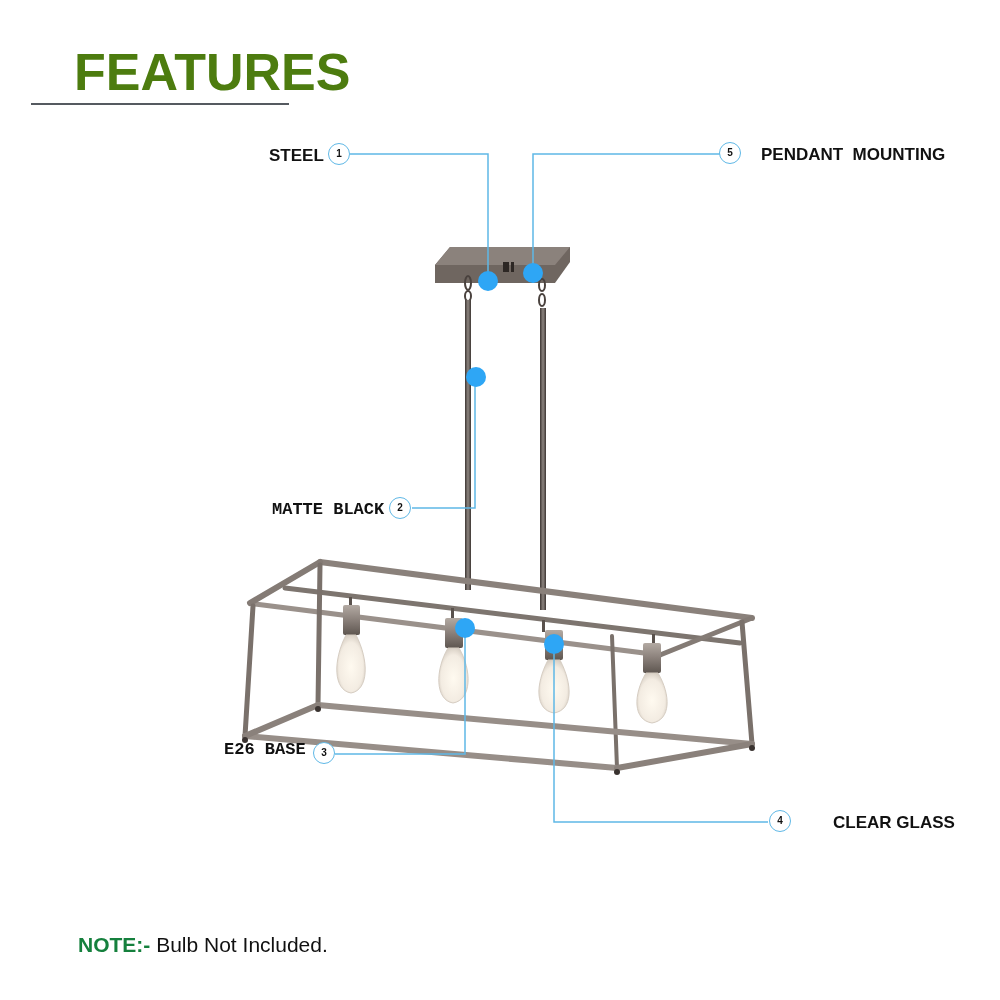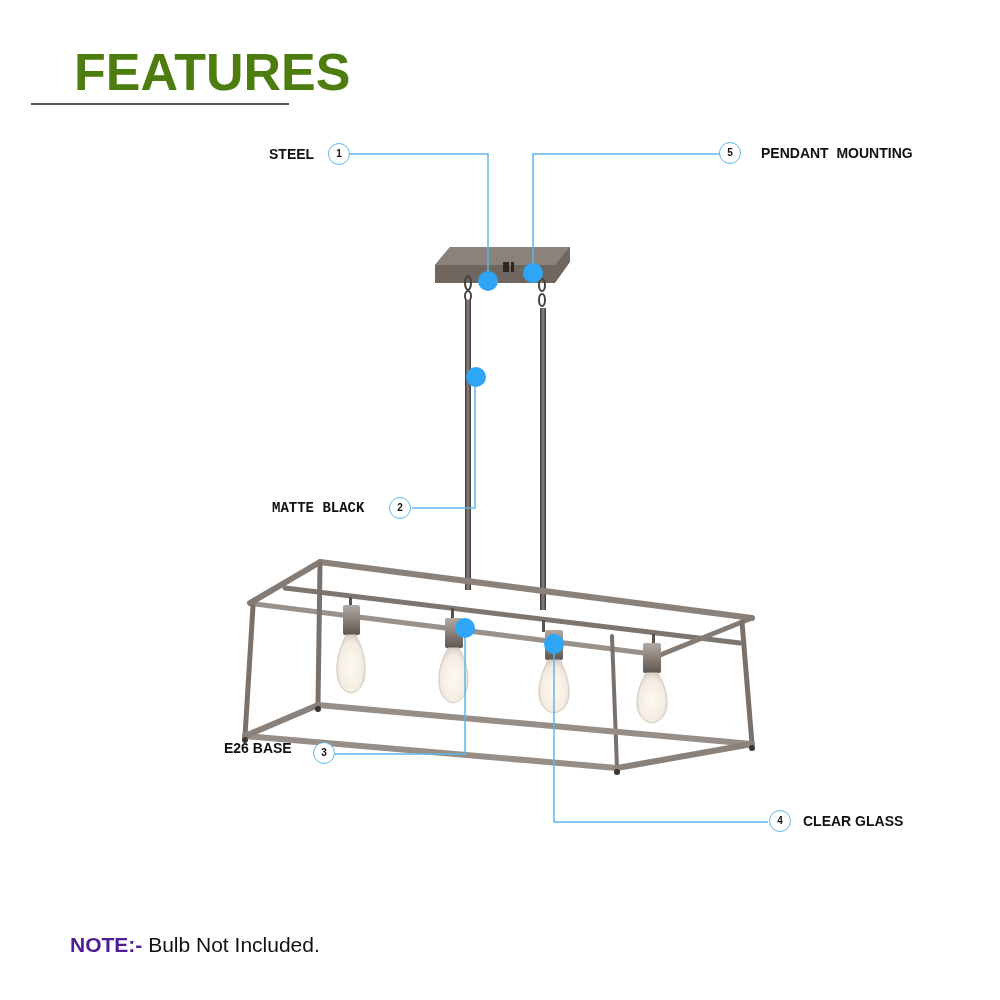--- a/index.html
+++ b/index.html
@@ -1,23 +1,23 @@
 <!DOCTYPE html>
 <html><head>
 <meta charset="utf-8">
 <style>
   html, body { margin:0; padding:0; background:#ffffff; }
   body { width:1000px; height:1000px; position:relative; overflow:hidden; font-family:"Liberation Sans", sans-serif; }
   .title { position:absolute; left:30px; top:42px; font-size:52px; font-weight:bold; color:#4d7c0f; letter-spacing:0px; font-family:"Liberation Sans", sans-serif;margin-left:44px; }
   .title-underline { position:absolute; left:31px; top:103px; width:258px; height:2px; background:#555a60; }
   svg.diagram { position:absolute; left:0; top:0; }
-  .label { position:absolute; font-size:14px; font-weight:bold; color:#111; font-family:"Liberation Sans", sans-serif; white-space:nowrap; }
+  .label { position:absolute; font-size:17px; font-weight:bold; color:#111; font-family:"Liberation Sans", sans-serif; white-space:nowrap; }
   .badge { position:absolute; width:20px; height:20px; border:1.5px solid #5fb8e6; border-radius:50%; background:#fff; font-size:10px; font-weight:bold; color:#111; text-align:center; line-height:20px; box-sizing:content-box; font-family:"Liberation Sans", sans-serif; }
   .note { position:absolute; left:70px; top:933px; font-size:21px; color:#111; font-family:"Liberation Sans", sans-serif; }
-  .note .lead { color:#4c1d95; font-weight:bold; }
+  .note .lead { color:#15803d; font-weight:bold;margin-left:8px; }
 </style>
 </head>
 <body>
 
 <div class="title">FEATURES</div>
 <div class="title-underline"></div>
 
 <svg class="diagram" width="1000" height="1000" viewBox="0 0 1000 1000">
   <defs>
     <linearGradient id="metal" x1="0" y1="0" x2="0" y2="1">
@@ -120,21 +120,21 @@
 
 <div class="label" style="left:269px; top:146px;">STEEL</div>
 <div class="badge" style="left:328px; top:143px;">1</div>
 
 <div class="badge" style="left:719px; top:142px;">5</div>
 <div class="label" style="left:761px; top:145px; white-space:pre;">PENDANT  MOUNTING</div>
 
 <div class="label" style="left:272px; top:500px;font-family:Liberation Mono, monospace;">MATTE BLACK</div>
 <div class="badge" style="left:389px; top:497px;">2</div>
 
-<div class="label" style="left:224px; top:740px;">E26 BASE</div>
+<div class="label" style="left:224px; top:740px;font-family:Liberation Mono, monospace;">E26 BASE</div>
 <div class="badge" style="left:313px; top:742px;">3</div>
 
 <div class="badge" style="left:769px; top:810px;">4</div>
-<div class="label" style="left:803px; top:813px;">CLEAR GLASS</div>
+<div class="label" style="left:833px; top:813px;">CLEAR GLASS</div>
 
 <div class="note">
   <span class="lead">NOTE:-</span><span style="white-space:pre;margin-top:36px;"> Bulb Not Included.</span>
 </div>
 
 </body></html>

